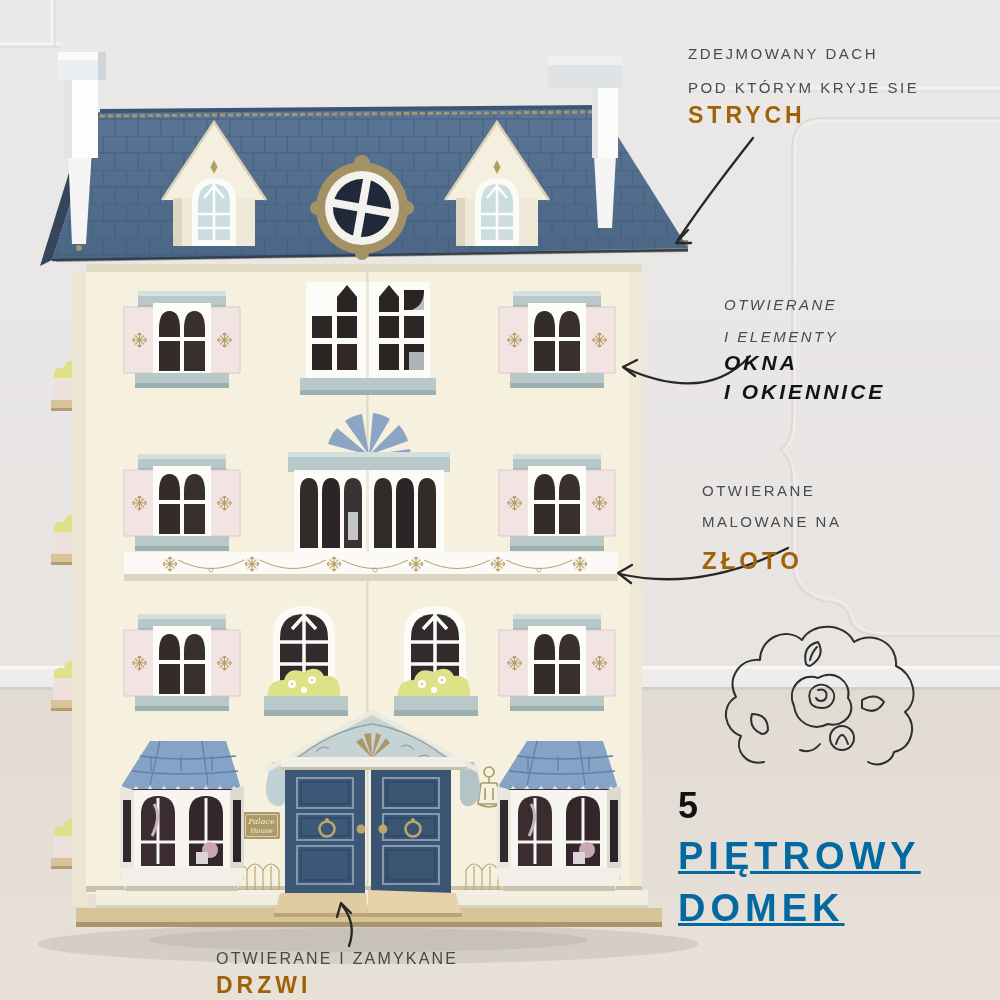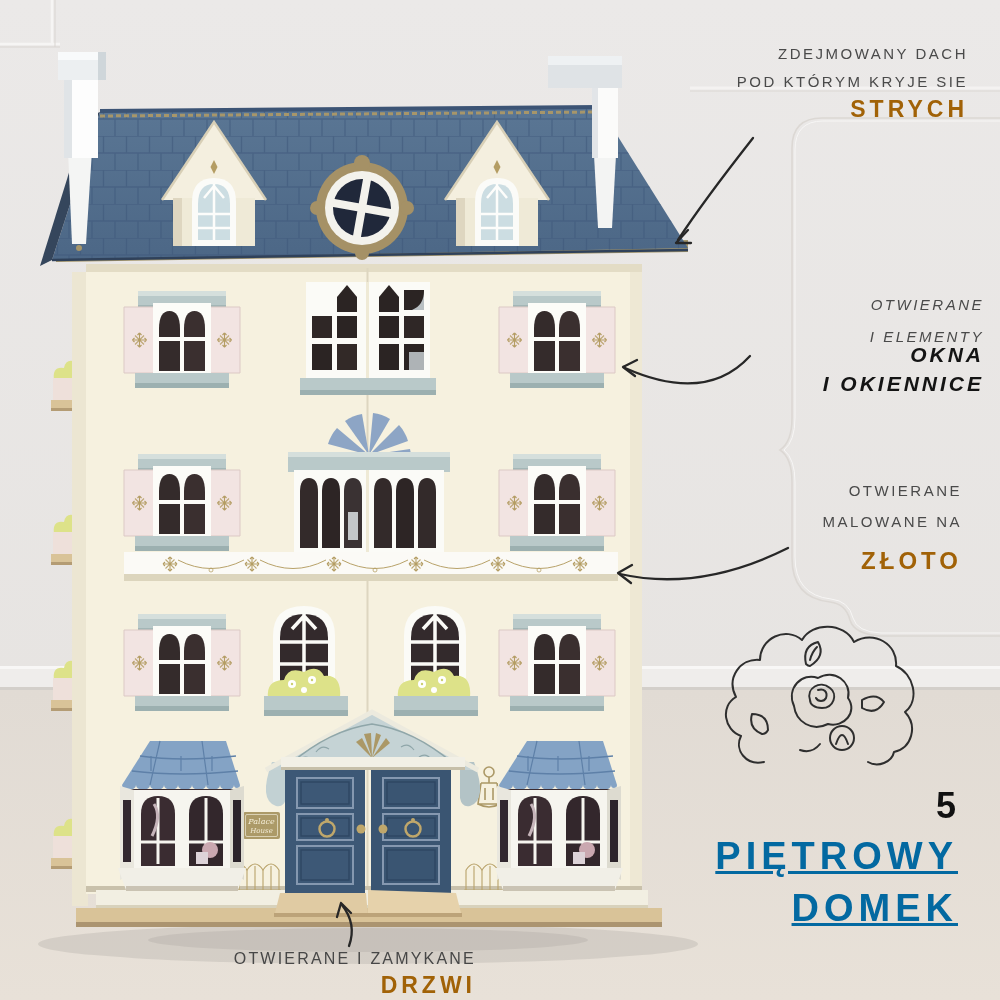--- a/index.html
+++ b/index.html
@@ -1,19 +1,19 @@
 <!DOCTYPE html>
 <html><head>
 <meta charset="utf-8">
 <style>
   html,body{margin:0;padding:0;background:#e9e7e5;}
   .stage{position:relative;width:1000px;height:1000px;overflow:hidden;
          background:#e9e7e5;font-family:"Liberation Sans",sans-serif;}
   .stage svg{position:absolute;left:0;top:0;}
-  .ann{position:absolute;text-align:right;}
+  .ann{position:absolute;text-align:left;}
   .l-sm{font-size:15px;letter-spacing:2.5px;color:#4a4a4a;font-weight:400;line-height:1;}
   .l-sm2{font-size:16px;letter-spacing:2.2px;color:#474747;font-weight:400;line-height:1;}
   .l-md-b{font-size:21px;font-weight:700;letter-spacing:3px;color:#141414;line-height:1;}
   .l-lg-b{font-size:23px;font-weight:700;letter-spacing:4px;color:#a16207;line-height:1;}
   .l-xl-b{font-size:38px;font-weight:700;letter-spacing:5px;color:#0369a1;line-height:1;text-decoration:underline;}
   .l-num-b{font-size:36px;font-weight:700;letter-spacing:2px;color:#111;line-height:1;}
 </style>
 </head>
 <body>
 
@@ -371,28 +371,28 @@
     <path d="M762 734 Q748 728 752 714 Q768 714 768 730 Q766 734 762 734 Z"></path>
     <path d="M862 700 Q876 692 884 702 Q876 716 862 708 Z"></path>
     <circle cx="842" cy="738" r="12"></circle>
     <path d="M836 744 Q842 726 848 744"></path>
     <path d="M820 744 Q812 754 800 750"></path>
   </g>
 </svg>
 
 <div class="ann" style="left:688px;top:46px;width:280px;">
   <div class="l-sm">ZDEJMOWANY DACH</div>
-  <div class="l-sm" style="margin-top:13px">POD KTÓRYM KRYJE SIE</div>
+  <div class="l-sm" style="margin-top:19px">POD KTÓRYM KRYJE SIE</div>
   <div class="l-lg-b" style="margin-top:9px">STRYCH</div>
 </div>
 
 <div class="ann" style="left:724px;top:297px;width:260px;font-style:italic;">
   <div class="l-sm">OTWIERANE</div>
   <div class="l-sm" style="margin-top:17px">I ELEMENTY</div>
-  <div class="l-md-b" style="">OKNA</div>
+  <div class="l-md-b" style="margin-top:8px">OKNA</div>
   <div class="l-md-b" style="margin-top:8px">I OKIENNICE</div>
 </div>
 
 <div class="ann" style="left:702px;top:483px;width:260px;">
   <div class="l-sm">OTWIERANE</div>
   <div class="l-sm" style="margin-top:16px">MALOWANE NA</div>
   <div class="l-lg-b" style="margin-top:20px;font-size:24px">ZŁOTO</div>
 </div>
 
 <div class="ann" style="left:678px;top:788px;width:280px;">

